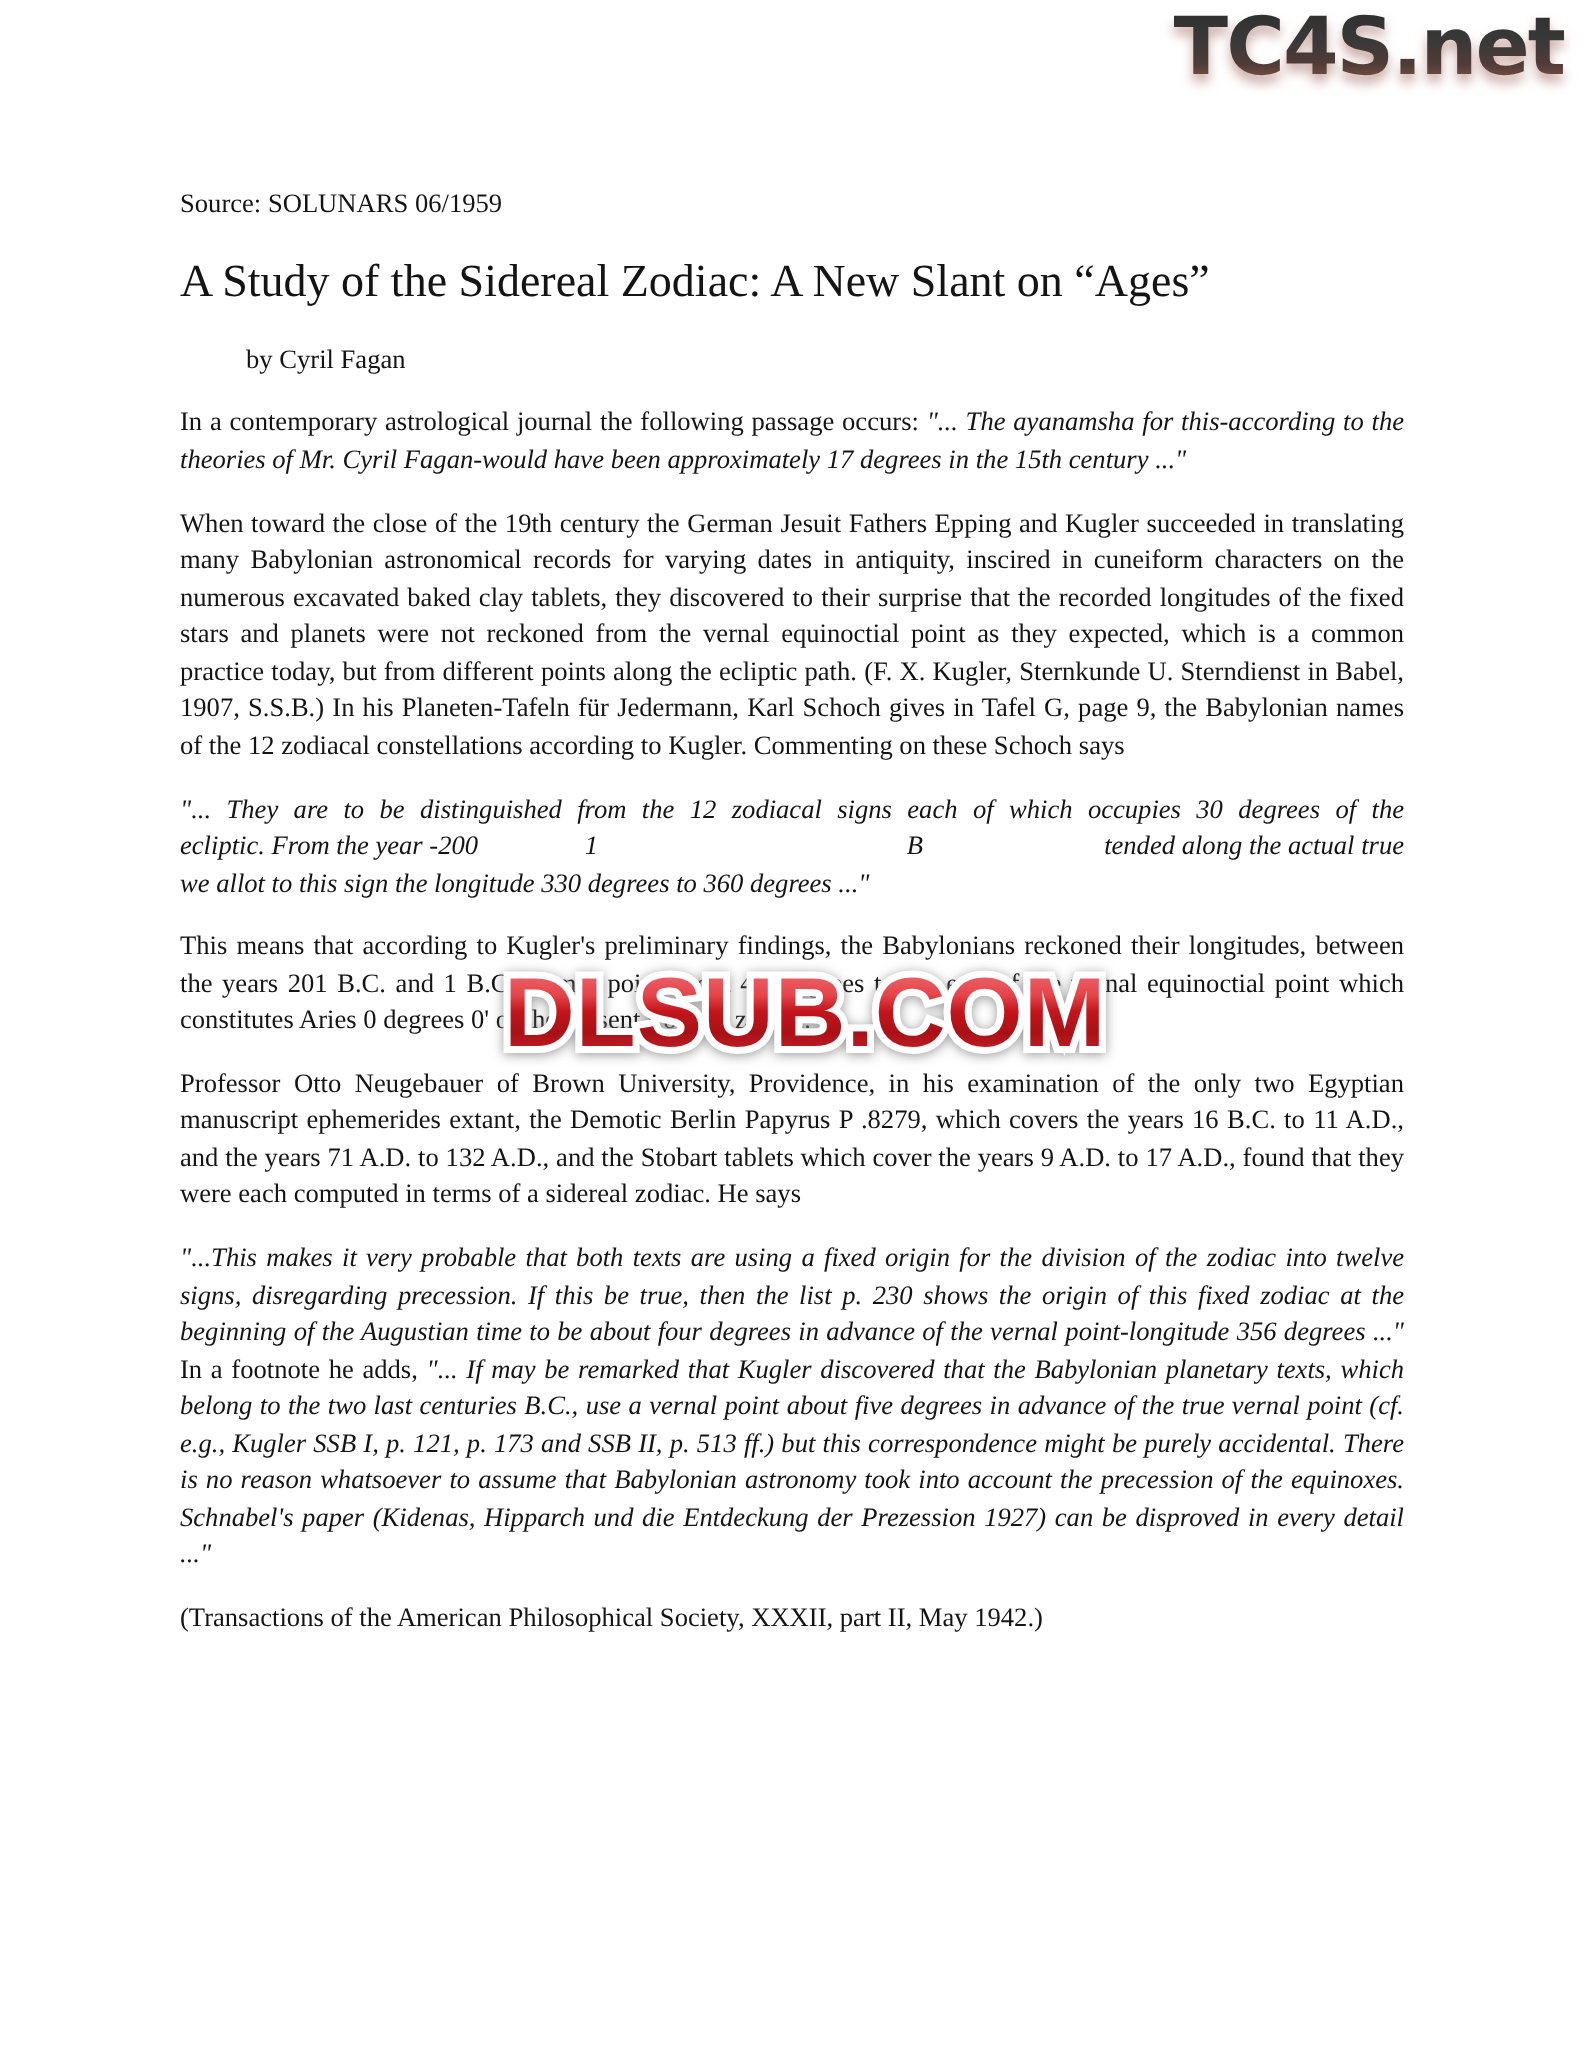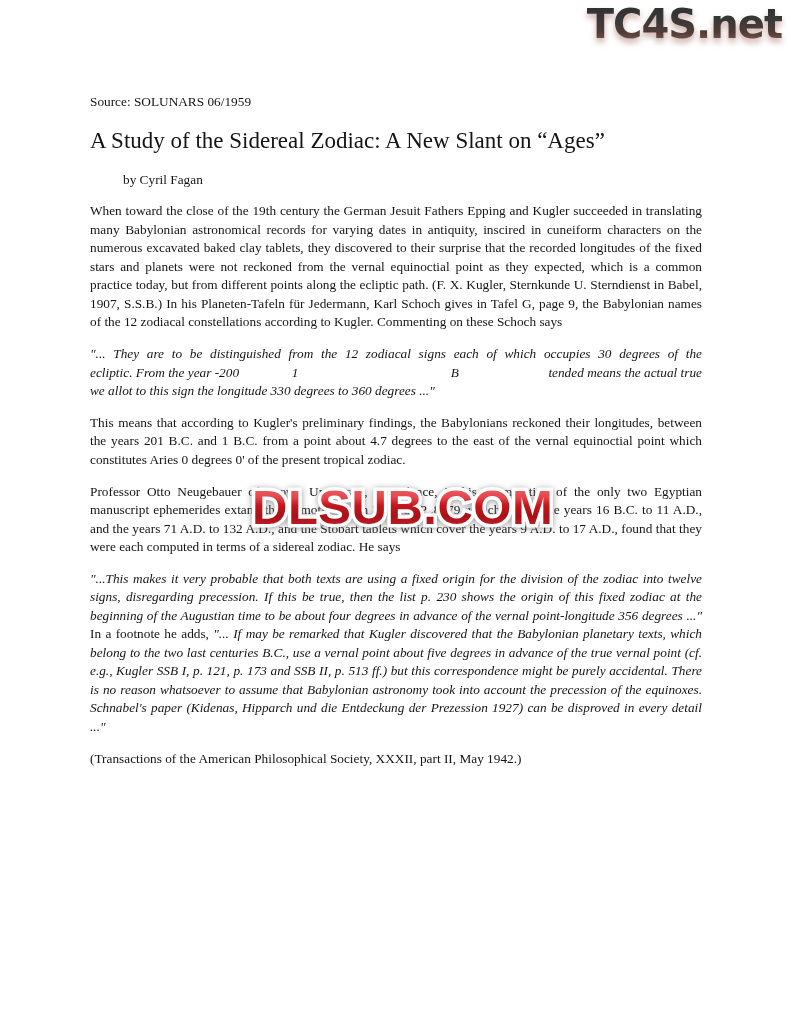--- a/index.html
+++ b/index.html
@@ -92,34 +92,35 @@
   </div>
 
   <div class="content">
 
     <div class="source-line">Source: SOLUNARS 06/1959</div>
 
     <h1 class="doc-title" style="margin-bottom:0;">A Study of the Sidereal Zodiac: A New Slant on “Ages”</h1>
 
     <div class="byline">by Cyril Fagan</div>
 
+    <p class="para"><span>In a contemporary astrological journal the following passage occurs: </span><span class="em">"... The ayanamsha for this-according to the theories of Mr. Cyril Fagan-would have been approximately 17 degrees in the 15th century ..."</span></p>
 
 
     <p class="para">When toward the close of the 19th century the German Jesuit Fathers Epping and Kugler succeeded in translating many Babylonian astronomical records for varying dates in antiquity, inscired in cuneiform characters on the numerous excavated baked clay tablets, they discovered to their surprise that the recorded longitudes of the fixed stars and planets were not reckoned from the vernal equinoctial point as they expected, which is a common practice today, but from different points along the ecliptic path. (F. X. Kugler, Sternkunde U. Sterndienst in Babel, 1907, S.S.B.) In his Planeten-Tafeln für Jedermann, Karl Schoch gives in Tafel G, page 9, the Babylonian names of the 12 zodiacal constellations according to Kugler. Commenting on these Schoch says</p>
 
     <div class="para">
       <div class="qline just">"... They are to be distinguished from the 12 zodiacal signs each of which occupies 30 degrees of the</div>
       <div class="qline frag">
         <span>ecliptic. From the year -200</span>
           <span class="gap1"></span>
           <span>1</span>
           <span class="gap2"></span>
           <span>B</span>
           <span class="gap3"></span>
-          <span>tended means the actual true</span>
+          <span>tended along the actual true</span>
       </div>
       <div class="qline">we allot to this sign the longitude 330 degrees to 360 degrees ..."</div>
     </div>
 
     <p class="para">This means that according to Kugler's preliminary findings, the Babylonians reckoned their longitudes, between the years 201 B.C. and 1 B.C. from a point about 4.7 degrees to the east of the vernal equinoctial point which constitutes Aries 0 degrees 0' of the present tropical zodiac.</p>
 
     <p class="para">Professor Otto Neugebauer of Brown University, Providence, in his examination of the only two Egyptian manuscript ephemerides extant, the Demotic Berlin Papyrus P .8279, which covers the years 16 B.C. to 11 A.D., and the years 71 A.D. to 132 A.D., and the Stobart tablets which cover the years 9 A.D. to 17 A.D., found that they were each computed in terms of a sidereal zodiac. He says</p>
 
     <p class="para"><span class="em">"...This makes it very probable that both texts are using a fixed origin for the division of the zodiac into twelve signs, disregarding precession. If this be true, then the list p. 230 shows the origin of this fixed zodiac at the beginning of the Augustian time to be about four degrees in advance of the vernal point-longitude 356 degrees ..."</span><span> In a footnote he adds, </span><span class="em">"... If may be remarked that Kugler discovered that the Babylonian planetary texts, which belong to the two last centuries B.C., use a vernal point about five degrees in advance of the true vernal point (cf. e.g., Kugler SSB I, p. 121, p. 173 and SSB II, p. 513 ff.) but this correspondence might be purely accidental. There is no reason whatsoever to assume that Babylonian astronomy took into account the precession of the equinoxes. Schnabel's paper (Kidenas, Hipparch und die Entdeckung der Prezession 1927) can be disproved in every detail ..."</span></p>
 

